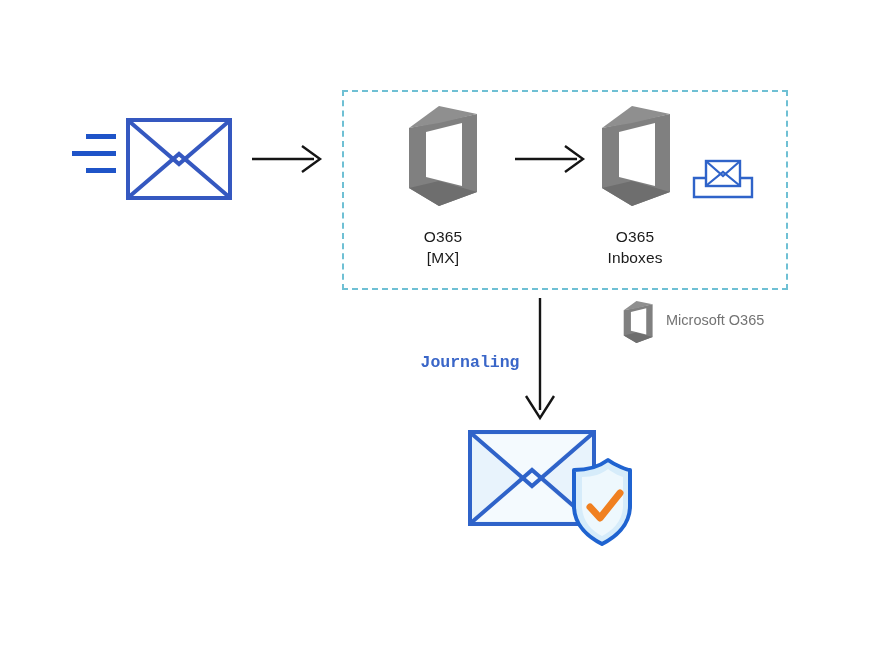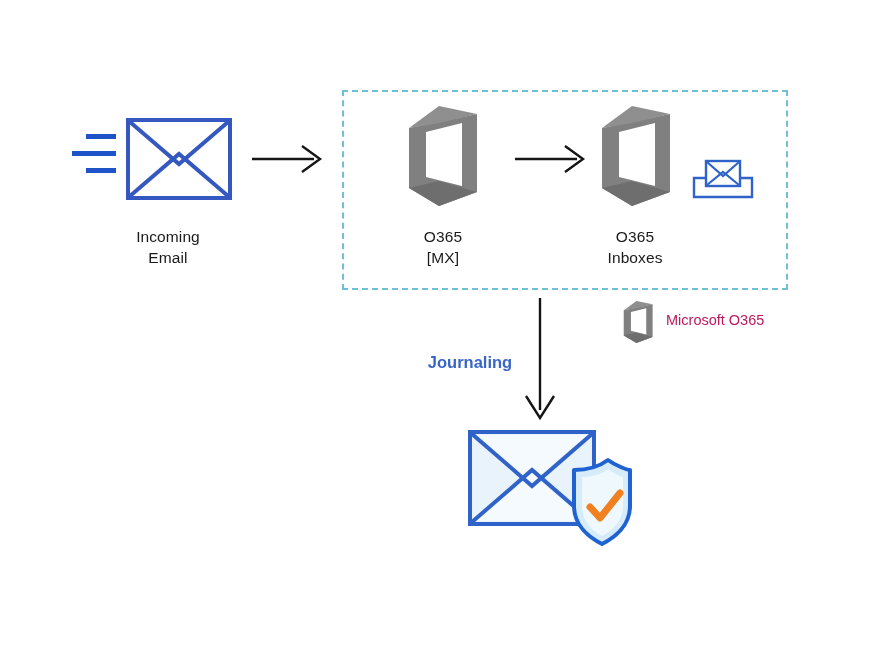--- a/index.html
+++ b/index.html
@@ -45,27 +45,27 @@
   #area1-caption          { left: 455px; top: 557px; width: 180px; }
 
   #journaling-label {
     left: 400px;
     top: 353px;
     width: 140px;
     text-align: center;
     color: #3a66c8;
     font-size: 16.5px;
     font-weight: bold;
-    font-family: Liberation Sans, sans-serif;
+    font-family: Liberation Mono, monospace;
   }
 
   #legend-label {
     left: 666px;
     top: 312px;
-    color: #be185d;
+    color: #737373;
     font-size: 14.5px;
     font-family: "Liberation Sans", sans-serif;
     white-space: nowrap;
   }
 
   
   #incoming-envelope-icon { left: 72px;  top: 118px; width: 160px; height: 92px; }
   #arrow-1                { left: 252px; top: 142px; width: 72px;  height: 34px; }
   #o365-mx-icon           { left: 405px; top: 106px; width: 80px;  height: 100px; }
   #arrow-2                { left: 515px; top: 142px; width: 72px;  height: 34px; }
@@ -90,22 +90,20 @@
       <rect x="14" y="16" width="30" height="5" fill="#1f54c8"></rect>
       <rect x="0" y="33" width="44" height="5" fill="#1f54c8"></rect>
       <rect x="14" y="50" width="30" height="5" fill="#1f54c8"></rect>
 
       <rect x="56" y="2" width="102" height="78" fill="#ffffff" stroke="#3558c0" stroke-width="4"></rect>
 
       <path d="M 58 4 L 107 46 L 156 4" fill="none" stroke="#3558c0" stroke-width="4" stroke-linejoin="miter"></path>
       <path d="M 58 78 L 107 36 L 156 78" fill="none" stroke="#3558c0" stroke-width="4" stroke-linejoin="miter"></path>
     </svg>
   </div>
-  <div class="abs caption" id="incoming-email-caption">Incoming
-Email</div>
 
   <div class="abs" id="arrow-1">
     <svg width="72" height="34" viewBox="0 0 72 34">
       <line x1="0" y1="17" x2="62" y2="17" stroke="#151515" stroke-width="2.4"></line>
       <path d="M 50 4 L 68 17 L 50 30" fill="none" stroke="#151515" stroke-width="2.4" stroke-linecap="butt" stroke-linejoin="miter"></path>
     </svg>
   </div>
 
   <div class="abs" id="o365-mx-icon">
     <svg width="80" height="100" viewBox="0 0 80 100">

